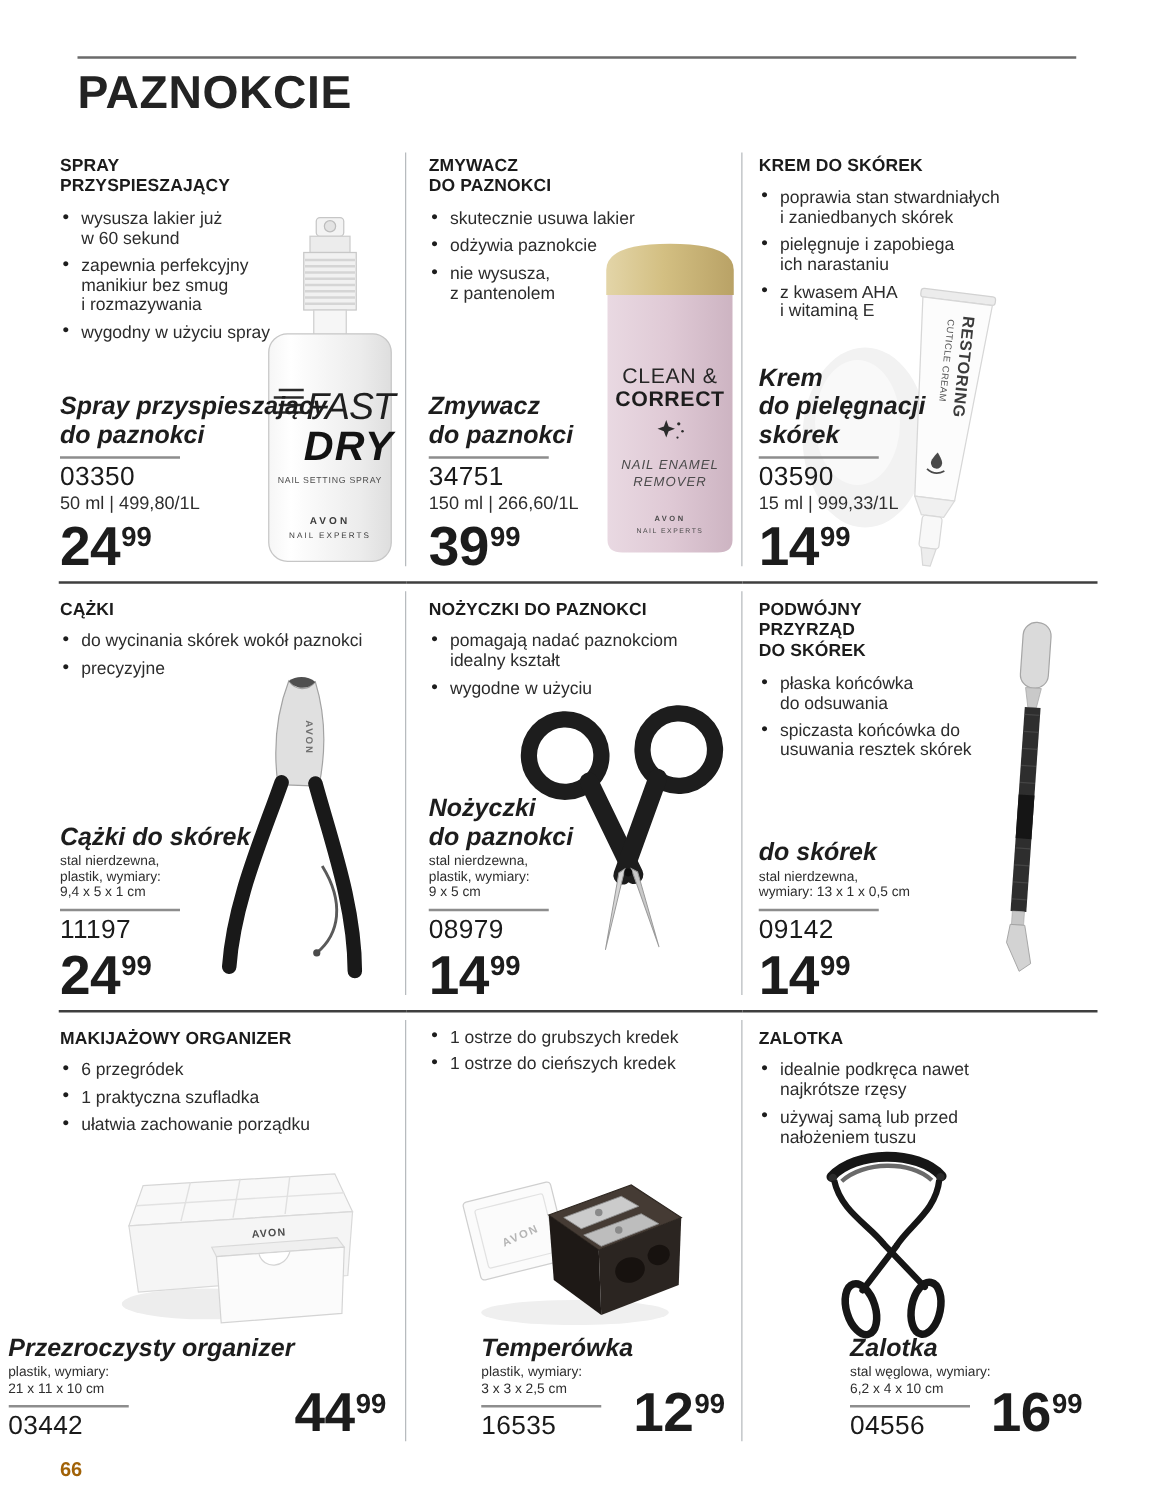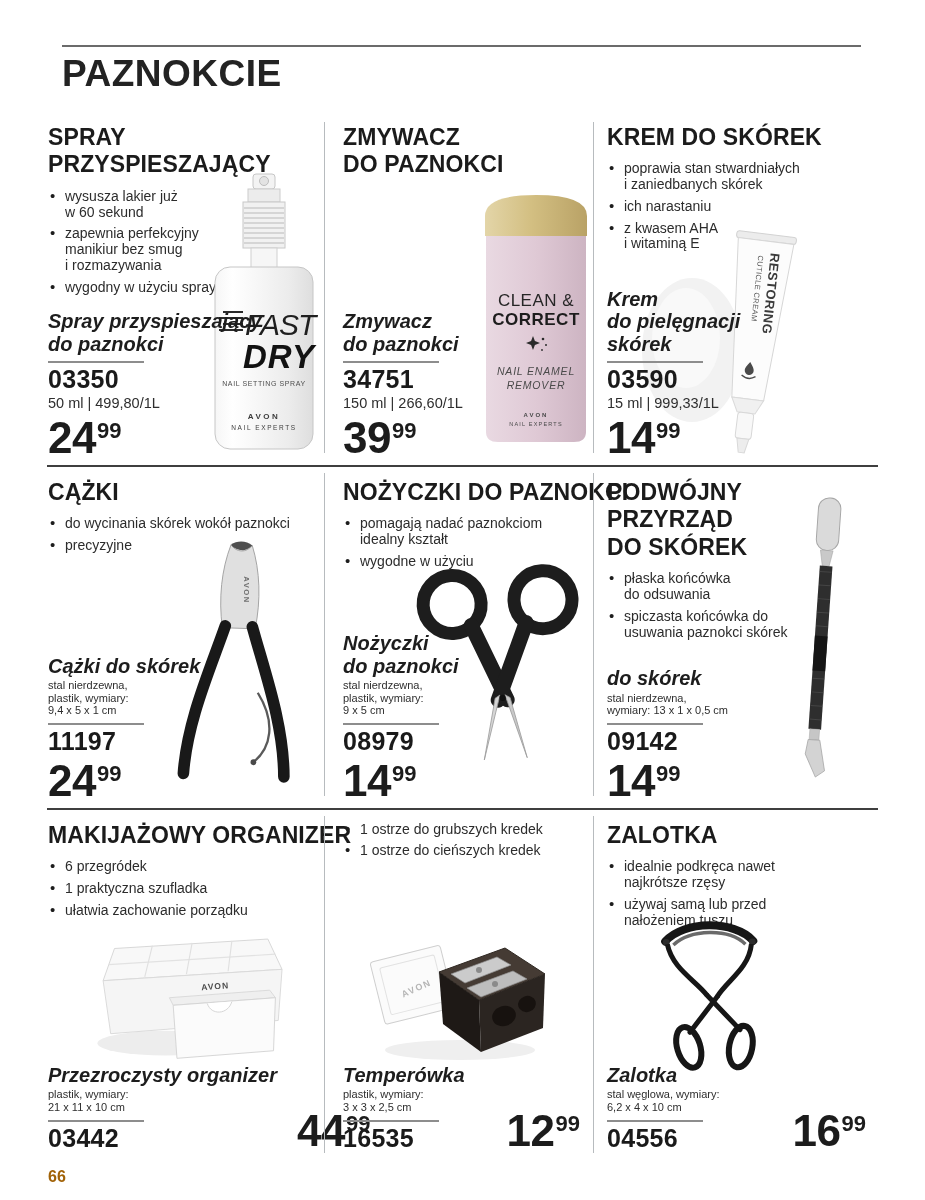--- a/index.html
+++ b/index.html
@@ -21,41 +21,41 @@
   .cell{position:relative;box-sizing:border-box;padding-top:4px;}
   .cell.r2,.cell.r3{border-top:2px solid #3f3f3f;padding-top:12px;}
   .cell.c1{padding-left:1px;}
   .cell.c2{padding-left:18px;}
   .cell.c3{padding-left:13px;}
   
   .cell.c1::after,.cell.c2::after{
     content:"";position:absolute;right:0;top:6px;bottom:12px;width:1px;background:#b7bbbe;
   }
   .cell.r1.c1::after,.cell.r1.c2::after{top:2px;}
-  .p-title{font-size:23px;font-weight:700;color:#1b1b1b;line-height:1.2;
+  .p-title{font-size:14px;font-weight:700;color:#1b1b1b;line-height:1.2;
     letter-spacing:.1px;margin:0 0 10px 0;}
   .p-title div{white-space:nowrap;}
   .bullets{list-style:none;margin:0;padding:0;}
   .bullets li{position:relative;padding-left:17px;margin-bottom:6px;
     font-size:14px;line-height:1.13;color:#2c2c2c;}
   .bullets li::before{content:"\2022";position:absolute;left:2px;top:-1px;font-size:15px;color:#1d1d1d;}
   .bullets li div{white-space:nowrap;}
   .image{position:absolute;}
   .image svg{display:block;width:100%;height:100%;}
   .bottom{position:absolute;bottom:8px;}
   .c1 .bottom{left:1px;right:16px;}
   .c2 .bottom{left:18px;right:14px;}
   .c3 .bottom{left:13px;right:12px;}
-  .r3 .bottom{bottom:14px;display:flex;justify-content:space-between;align-items:flex-end;gap:20px;}
+  .r3 .bottom{bottom:14px;display:flex;justify-content:flex-end;align-items:flex-end;}
   .p-name{font-size:20px;font-weight:700;color:#1d1d1d;line-height:1.12;font-style:italic;}
   .p-name div{white-space:nowrap;}
   .p-specs{font-size:11px;color:#2e2e2e;line-height:1.16;margin-top:2px;}
   .p-specs div{white-space:nowrap;}
   .code-rule{width:96px;border-top:2px solid #8d8d8d;margin:6px 0 4px 0;}
-  .p-code{font-size:25px;font-weight:700;color:#1a1a1a;line-height:1;letter-spacing:.3px;}
+  .p-code{font-size:21px;font-weight:400;color:#1a1a1a;line-height:1;letter-spacing:.3px;}
   .p-unit{font-size:14.5px;color:#2e2e2e;margin-top:3px;white-space:nowrap;}
   .price{font-size:44px;font-weight:600;color:#1c1c1c;letter-spacing:-.5px;
     line-height:.85;margin-top:8px;white-space:nowrap;}
   .r3 .price{margin:0;padding-bottom:1px;}
   .price-sup{font-size:22px;font-weight:600;position:relative;top:-15px;margin-left:1px;letter-spacing:0;}
   .page-number{font-size:16px;color:#a16207;margin:3px 0 0 1px;font-weight:bold;}
   
   svg text{font-family:"Liberation Sans",sans-serif;}
   .t-fast{font-size:30px;font-style:italic;font-weight:400;fill:#1f1f1f;letter-spacing:-1px;}
   .t-dry{font-size:33px;font-style:italic;font-weight:700;fill:#121212;letter-spacing:1px;}
@@ -138,20 +138,32 @@
       <div class="price">
         <span class="price-main">24</span><span class="price-sup">99</span>
       </div>
     </div>
   </section>
     <section class="cell r1 c2">
     <h2 class="p-title">
         <div>ZMYWACZ</div>
         <div>DO PAZNOKCI</div>
       </h2>
+    <ul class="bullets">
+        <li>
+          <div>skutecznie usuwa lakier</div>
+        </li>
+        <li>
+          <div>odżywia paznokcie</div>
+        </li>
+        <li>
+          <div>nie wysusza,</div>
+          <div>z pantenolem</div>
+        </li>
+      </ul>
     <div class="image" style="left: 150px; top: 70px; width: 122px; height: 258px;">
   <svg viewBox="0 0 120 258">
     <defs>
       <linearGradient id="rp1" x1="0" y1="0" x2="1" y2="0">
               <stop offset="0" stop-color="#e9d9e2"></stop>
               <stop offset="0.5" stop-color="#dfc9d5"></stop>
               <stop offset="1" stop-color="#cdb4c2"></stop>
             </linearGradient>
       <linearGradient id="rg1" x1="0" y1="0" x2="1" y2="0">
               <stop offset="0" stop-color="#e3d5a8"></stop>
@@ -194,20 +206,21 @@
     <section class="cell r1 c3">
     <h2 class="p-title">
         <div>KREM DO SKÓREK</div>
       </h2>
     <ul class="bullets">
         <li>
           <div>poprawia stan stwardniałych</div>
           <div>i zaniedbanych skórek</div>
         </li>
         <li>
+          <div>pielęgnuje i zapobiega</div>
           <div>ich narastaniu</div>
         </li>
         <li>
           <div>z kwasem AHA</div>
           <div>i witaminą E</div>
         </li>
       </ul>
     <div class="image" style="left: 46px; top: 100px; width: 170px; height: 240px;">
   <svg viewBox="0 0 170 240">
     <ellipse cx="52" cy="130" rx="50" ry="72" fill="#f2f2f2"></ellipse>
@@ -340,21 +353,21 @@
         <div>PRZYRZĄD</div>
         <div>DO SKÓREK</div>
       </h2>
     <ul class="bullets">
         <li>
           <div>płaska końcówka</div>
           <div>do odsuwania</div>
         </li>
         <li>
           <div>spiczasta końcówka do</div>
-          <div>usuwania paznokci skórek</div>
+          <div>usuwania resztek skórek</div>
         </li>
       </ul>
     <div class="image" style="left: 192px; top: 22px; width: 74px; height: 300px;">
   <svg viewBox="0 0 76 298">
     <g transform="rotate(4 38 149)">
       <rect x="24" y="4" width="23" height="54" rx="11" fill="#dadada" stroke="#a6a6a6"></rect>
       <path d="M29,58 L42,58 L39,74 L32,74 Z" fill="#c9c9c9" stroke="#a6a6a6" stroke-width="0.6"></path>
       <rect x="29.5" y="74" width="13" height="168" fill="#2e2e2e"></rect>
       <path d="M30,80h12M30,94h12M30,108h12M30,122h12M30,136h12M30,190h12M30,204h12M30,218h12M30,232h12" stroke="#454545" stroke-width="1"></path>
       <rect x="29.5" y="146" width="13" height="36" fill="#151515"></rect>

